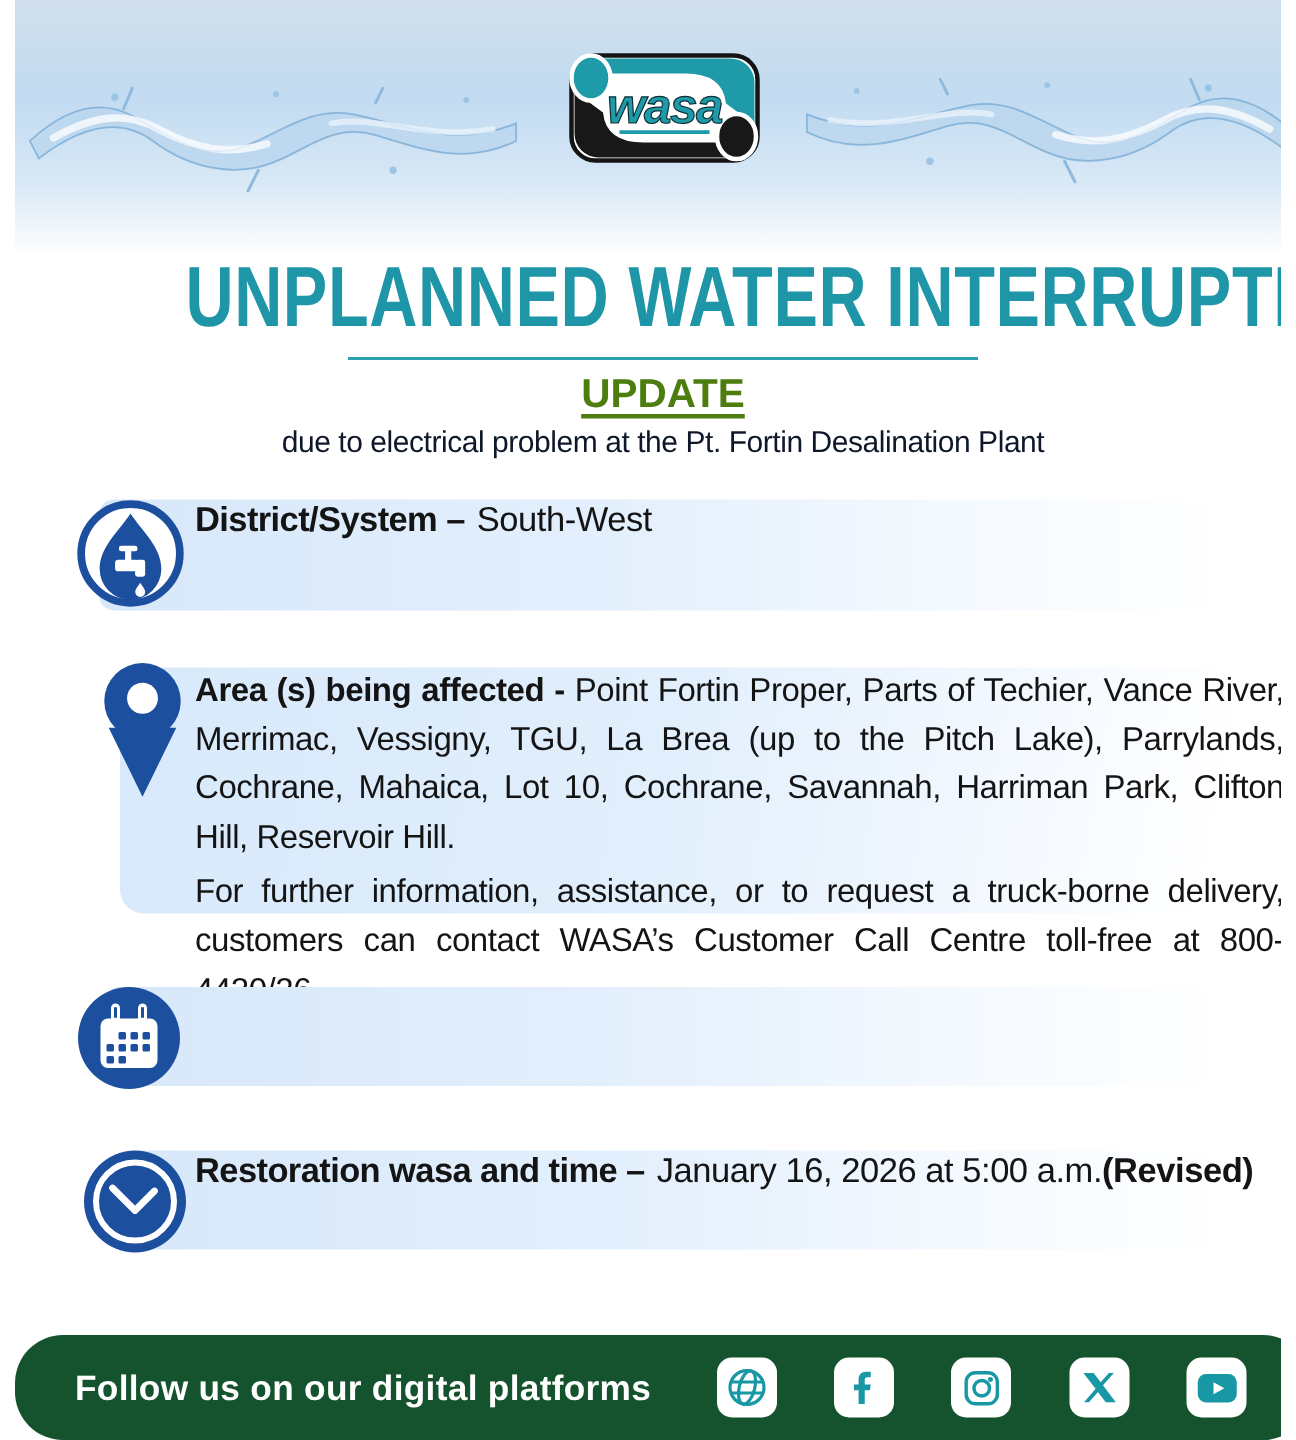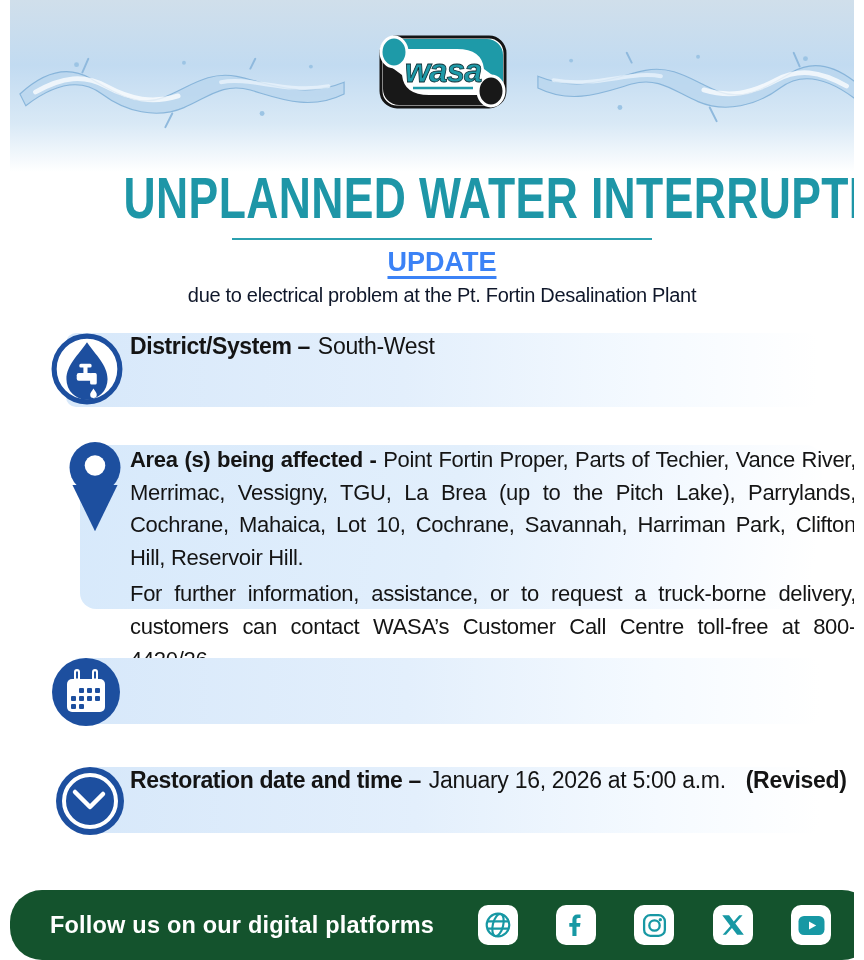--- a/index.html
+++ b/index.html
@@ -23,21 +23,21 @@
     position:absolute; top:168px; left:0; width:864px; text-align:center;
     color:#1e96a7; font-weight:bold; line-height:60px;
   }
   .title span {
     display:inline-block; white-space:nowrap; font-size:57px;
     transform:scaleX(0.78); transform-origin:center; letter-spacing:0.5px;
   }
   .divider { position:absolute; top:238px; left:222px; width:420px; height:2px; background:#2ba0af; }
   .update-heading { position:absolute; top:247px; left:0; width:864px; text-align:center; }
   .update-heading span {
-    font-size:27px; font-weight:bold; color:#3b82f6;
+    font-size:27px; font-weight:bold; color:#4d7c0f;
     text-decoration:underline; text-decoration-thickness:2.5px; text-underline-offset:5px;margin-top:24px;
   }
   .subtitle {
     position:absolute; top:284px; left:0; width:864px; text-align:center;
     font-size:20px; color:#0f172a; letter-spacing:-0.3px;
   }
   
   .row-bg {
     position:absolute; border-radius:10px;
     background:linear-gradient(90deg,#d7e8fa 0%,#e3effc 45%,#f5faff 78%,rgba(255,255,255,0) 100%);
@@ -49,21 +49,21 @@
   .bg-restoration { top:767px; left:74px;  width:736px; height:66px; }
   .row-text {
     position:absolute; left:120px; display:flex; align-items:flex-start;
     font-size:23px; color:#141414; letter-spacing:-0.3px; white-space:nowrap;
   }
   .rt-district    { top:333px; height:74px; }
   .rt-disruption  { top:658px; height:66px; }
   .rt-restoration { top:767px; height:66px; }
   .row-text b { letter-spacing:-0.4px; }
   .row-text .val { margin-left:8px; }
-  .row-text .note { margin-left:20px; font-weight:bold; }
+  .row-text .note { margin-left:0; font-weight:bold; }
   .icon-badge { position:absolute; }
   .ic-district    { left:40px; top:332px; width:74px; height:74px; }
   .ic-pin         { left:59px; top:441px; width:52px; height:98px; }
   .ic-calendar    { left:40px; top:656px; width:72px; height:72px; }
   .ic-clock       { left:44px; top:765px; width:72px; height:72px; }
   
   .area-text {
     position:absolute; left:120px; top:444px; width:726px;
     font-size:22px; line-height:32.5px; color:#141414; letter-spacing:-0.3px;
     text-align:justify;
@@ -178,21 +178,21 @@
     </g>
   </svg>
 
   <div class="row-bg bg-restoration"></div>
   <svg class="icon-badge ic-clock" viewBox="0 0 72 72">
     <circle cx="36" cy="36" r="34" fill="#1d4f9f"></circle>
     <circle cx="36" cy="36" r="26" fill="none" stroke="#ffffff" stroke-width="4"></circle>
     <path d="M36,42 L21,27 M36,42 L49,29" stroke="#ffffff" stroke-width="4.5" stroke-linecap="round" fill="none"></path>
   </svg>
   <div class="row-text rt-restoration">
-    <b>Restoration date and time –</b>
+    <b>Restoration wasa and time –</b>
     <span class="val">January 16, 2026 at 5:00 a.m.</span>
     <span class="note">(Revised)</span>
   </div>
 
   <div class="footer">
     <div class="footer-text">Follow us on our digital platforms</div>
     <div class="social s1">
       <svg width="28" height="28" viewBox="0 0 26 26">
         <circle cx="13" cy="13" r="10.5" fill="none" stroke="#1798a4" stroke-width="2"></circle>
         <ellipse cx="13" cy="13" rx="4.8" ry="10.5" fill="none" stroke="#1798a4" stroke-width="2" transform="rotate(14 13 13)"></ellipse>

